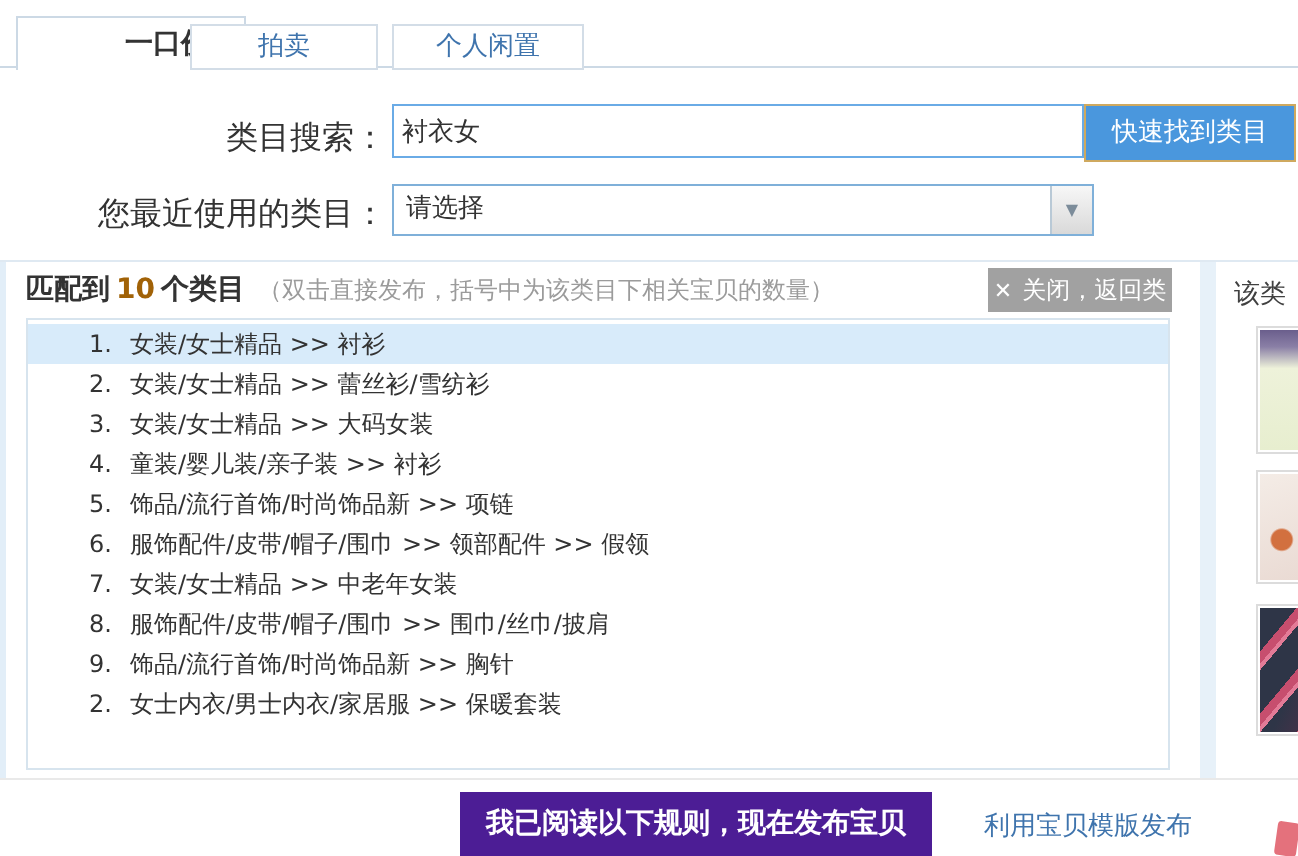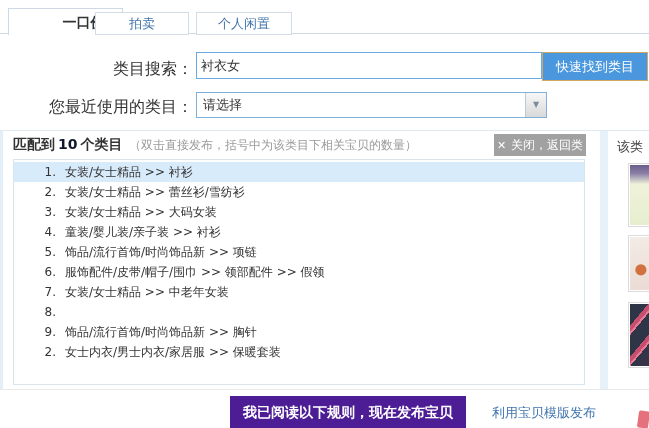--- a/index.html
+++ b/index.html
@@ -32,21 +32,21 @@
   .select-arrow-box { position:absolute; right:0; top:0; width:20px; height:100%;
                       background:linear-gradient(#f7f7f7,#d9d9d9); border-left:1px solid #b9c9d6; }
   .select-arrow-box span { position:absolute; left:0; right:0; top:50%; transform:translateY(-52%);
                            text-align:center; font-size:8px; color:#7c8c9a; }
 
   
   .panel-top-border { position:absolute; left:0; top:130px; width:649px; height:1px; background:#dfe9f2; }
   .panel-left-band { position:absolute; left:0; top:131px; width:3px; height:258px; background:#e2eef8; }
   .match-header { position:absolute; left:13px; top:136px; font-size:14px; color:#333; white-space:nowrap; }
   .match-header b { font-weight:bold; }
-  .match-count { color:#0f172a; font-weight:bold; padding:0 3px; }
+  .match-count { color:#a16207; font-weight:bold; padding:0 3px; }
   .match-hint { font-size:12px; color:#9b9b9b; font-weight:normal; margin-left:2px; }
   .close-btn { position:absolute; left:494px; top:134px; width:92px; height:22px; background:#a1a1a1;
                color:#fff; font-size:12px; line-height:22px; text-align:center; cursor:pointer; }
   .close-btn .x { margin-right:5px; font-size:11px; }
   .match-list { position:absolute; left:13px; top:159px; width:570px; height:222px;
                 border:1px solid #d7e4ee; background:#fff; padding-top:2px; overflow:hidden; }
   .match-row { height:20px; line-height:20px; font-size:12px; color:#333; display:flex; cursor:pointer; }
   .match-row .num { width:42px; text-align:right; margin-right:9px; flex:none; }
   .match-row.selected { background:#d8ebfa; }
 
@@ -139,20 +139,21 @@
         <span class="txt">服饰配件/皮带/帽子/围巾 &gt;&gt; 领部配件 &gt;&gt; 假领</span>
       </div>
 
       <div class="match-row">
         <span class="num">7.</span>
         <span class="txt">女装/女士精品 &gt;&gt; 中老年女装</span>
       </div>
 
       <div class="match-row">
         <span class="num">8.</span>
+        <span class="txt">服饰配件/皮带/帽子/围巾 &gt;&gt; 围巾/丝巾/披肩</span>
       </div>
 
       <div class="match-row">
         <span class="num">9.</span>
         <span class="txt">饰品/流行首饰/时尚饰品新 &gt;&gt; 胸针</span>
       </div>
 
       <div class="match-row">
         <span class="num">2.</span>
         <span class="txt">女士内衣/男士内衣/家居服 &gt;&gt; 保暖套装</span>

